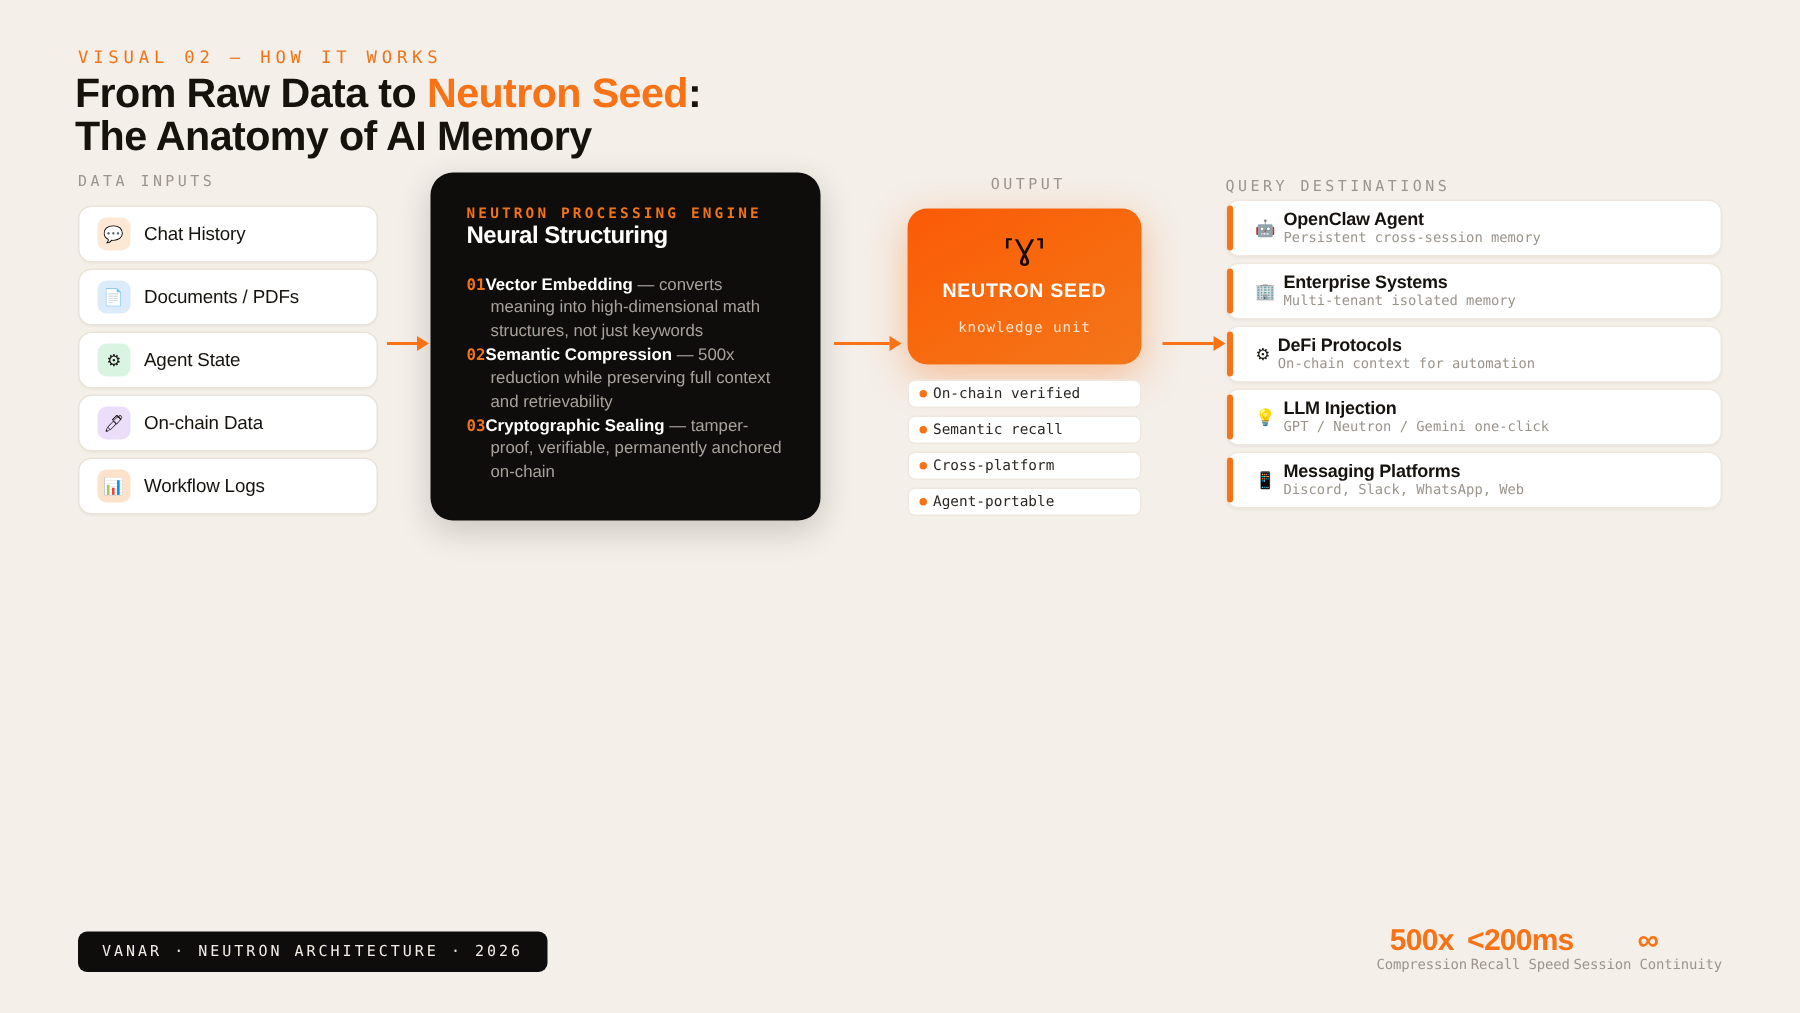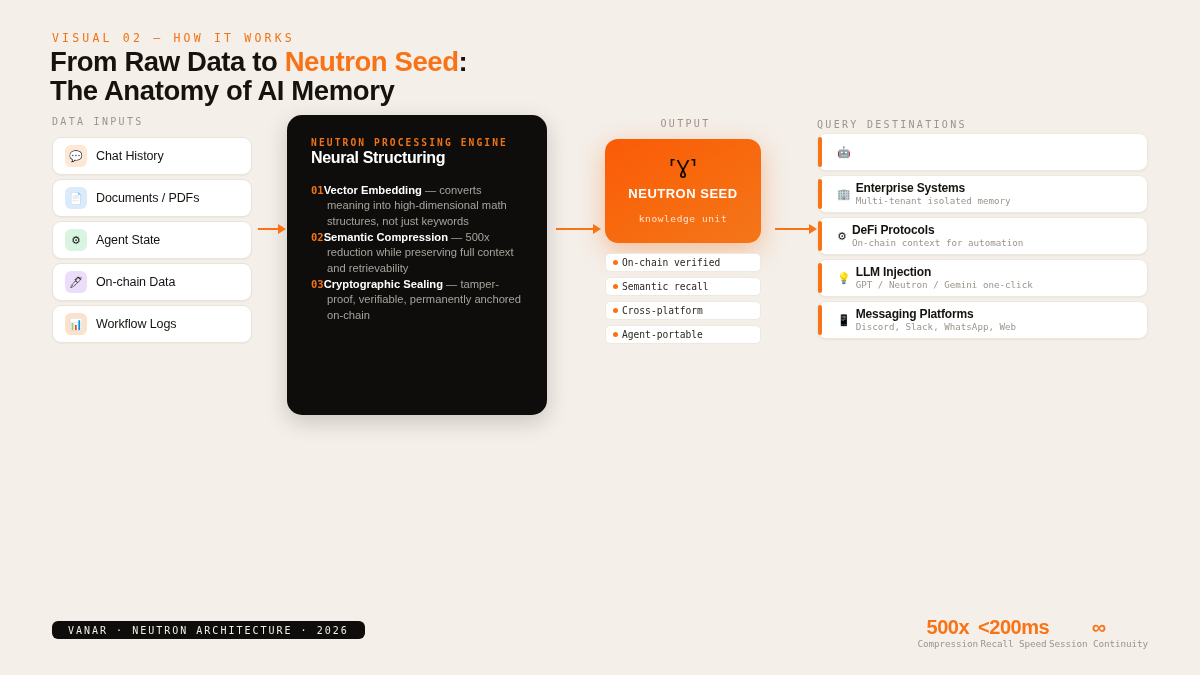--- a/index.html
+++ b/index.html
@@ -50,21 +50,21 @@
   .in-ico {
     width:22px; height:22px; border-radius:6px;
     display:flex; align-items:center; justify-content:center;
     font-size:11px; margin-right:9px; flex:none;
     font-family:"DejaVu Sans", sans-serif;
   }
   .in-label { font-size:12.5px; font-weight:400; letter-spacing:-0.1px; }
 
   
   .engine {
-    position:absolute; left:287px; top:115px; width:260px; height:300px;
+    position:absolute; left:287px; top:115px; width:260px; height:232px;
     background:#0E0D0C; border-radius:15px; padding:22px 22px 0 24px;
     box-shadow:0 7px 22px rgba(20,14,8,.18);
   }
   .eng-eyebrow {
     font-family:"DejaVu Sans Mono", monospace;
     font-size:9.6px; font-weight:700; letter-spacing:2.1px; color:#F07316;
   }
   .eng-title {
     margin-top:1px; font-size:16px; font-weight:700; color:#FFFFFF;
     letter-spacing:-0.35px;
@@ -131,21 +131,21 @@
   .arrow .head {
     width:0; height:0; border-left:8px solid #F97316;
     border-top:5px solid transparent; border-bottom:5px solid transparent;
   }
   .arw1 { left:258px; top:224px; width:28px; }
   .arw2 { left:556px; top:224px; width:45px; }
   .arw3 { left:775px; top:224px; width:42px; }
 
   
   .badge {
-    position:absolute; left:52px; top:621px; height:18px;
+    position:absolute; left:52px; top:621px; height:27px;
     background:#0E0D0C; border-radius:6px;
     display:flex; align-items:center; padding:0 16px;
     font-family:"DejaVu Sans Mono", monospace;
     font-size:10px; letter-spacing:2px; color:#F2EDE6;
   }
   .stats {
     position:absolute; right:52px; top:617px;
     display:flex; align-items:flex-end;
   }
   .stat { text-align:center; }
@@ -223,20 +223,24 @@
       <div class="chip">
         <span class="dot"></span>
         <span>Agent-portable</span>
       </div>
     </div>
 
   <div class="cap cap-dest">QUERY DESTINATIONS</div>
   <div class="dests">
       <div class="dest">
         <div class="dest-ico">🤖</div>
+        <div class="dest-txt">
+          <div class="dest-name">OpenClaw Agent</div>
+          <div class="dest-sub">Persistent cross-session memory</div>
+        </div>
       </div>
       <div class="dest">
         <div class="dest-ico">🏢</div>
         <div class="dest-txt">
           <div class="dest-name">Enterprise Systems</div>
           <div class="dest-sub">Multi-tenant isolated memory</div>
         </div>
       </div>
       <div class="dest">
         <div class="dest-ico">⚙</div>

